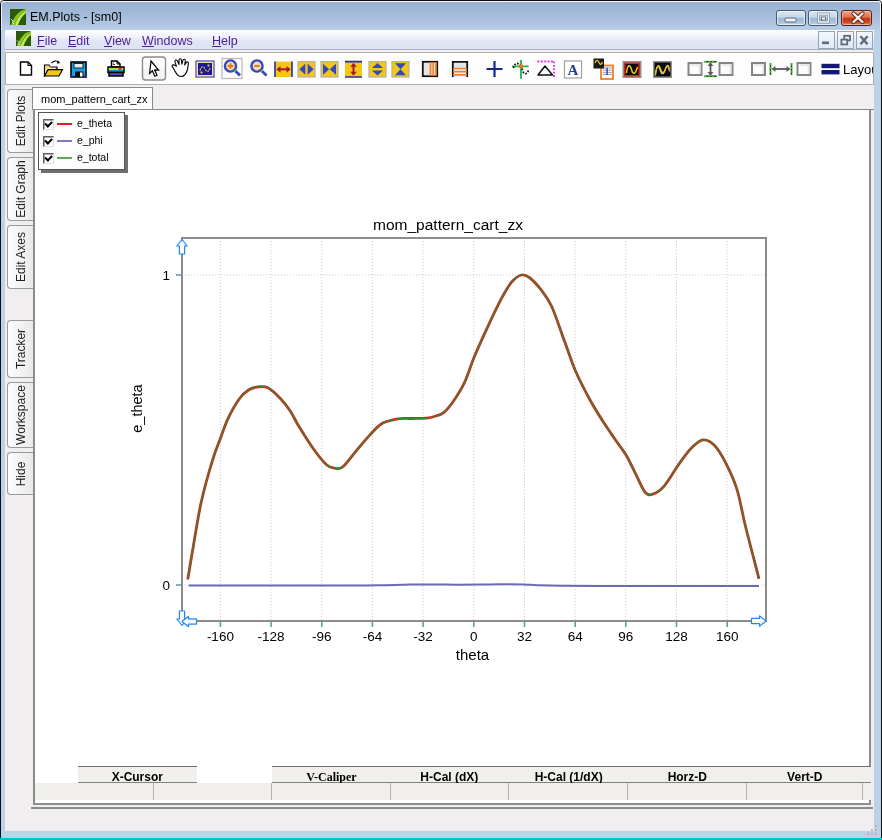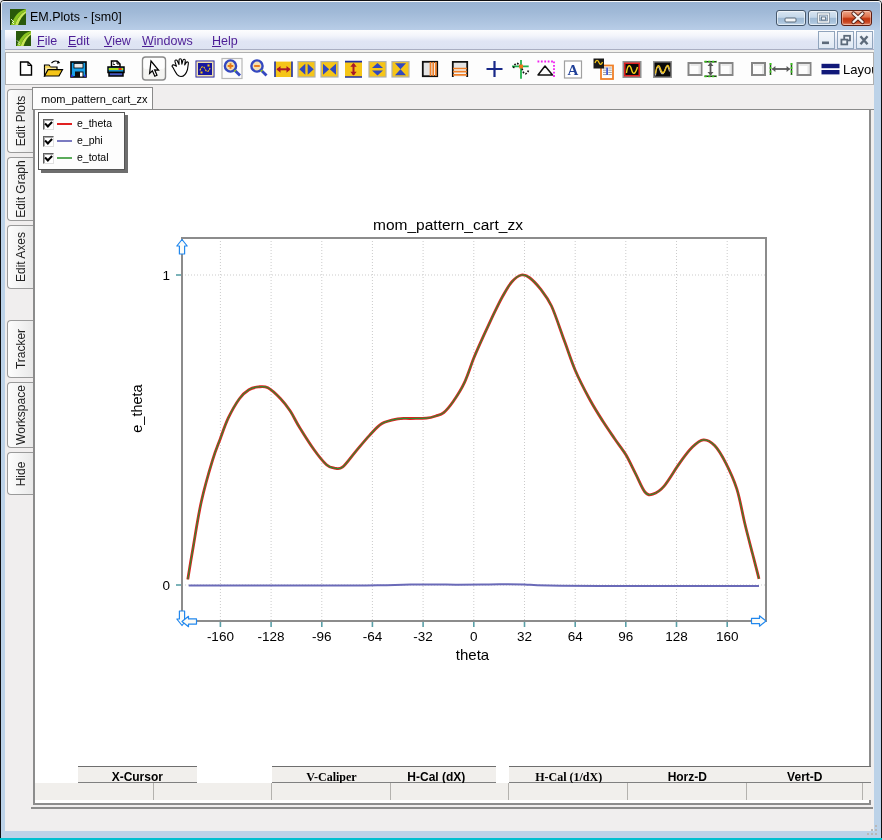--- a/index.html
+++ b/index.html
@@ -403,23 +403,23 @@
       <span class="lt">e_total</span>
     </div>
 </div>
 <div id="stable">
     <div class="shead" style="left: 0px; width: 118.6px; margin-left: 43px;">X-Cursor</div>
     <div class="scell" style="left: 0px; width: 118.6px;"></div>
     <div class="shead" style="left: 118.6px; width: 118.6px; margin-top: 44px;">Y-Cursor</div>
     <div class="scell" style="left: 118.6px; width: 118.6px;"></div>
     <div class="shead" style="left: 237.2px; width: 118.6px; font-family: Liberation Serif, serif;">V-Caliper</div>
     <div class="scell" style="left: 237.2px; width: 118.6px;"></div>
-    <div class="shead" style="left: 342px; width: 118.6px;">H-Cal (dX)</div>
+    <div class="shead" style="left: 355px; width: 118.6px;">H-Cal (dX)</div>
     <div class="scell" style="left: 355.8px; width: 118.6px;"></div>
-    <div class="shead" style="left: 474.4px; width: 118.6px; font-family: Liberation Serif, serif;">H-Cal (1/dX)</div>
+    <div class="shead" style="left: 474.4px; width: 118.6px;">H-Cal (1/dX)</div>
     <div class="scell" style="left: 474.4px; width: 118.6px;"></div>
     <div class="shead" style="left: 593px; width: 118.6px;">Horz-D</div>
     <div class="scell" style="left: 593px; width: 118.6px;"></div>
     <div class="shead" style="left: 711.6px; width: 116.4px;">Vert-D</div>
     <div class="scell" style="left: 711.6px; width: 116.4px;"></div>
     <div class="shead" style="left: 828px; width: 8px;"></div>
     <div class="scell" style="left: 828px; width: 8px; border-right: none;"></div>
   </div>
 <div id="statusstrip"></div>
 <svg id="grip" width="12" height="12">

